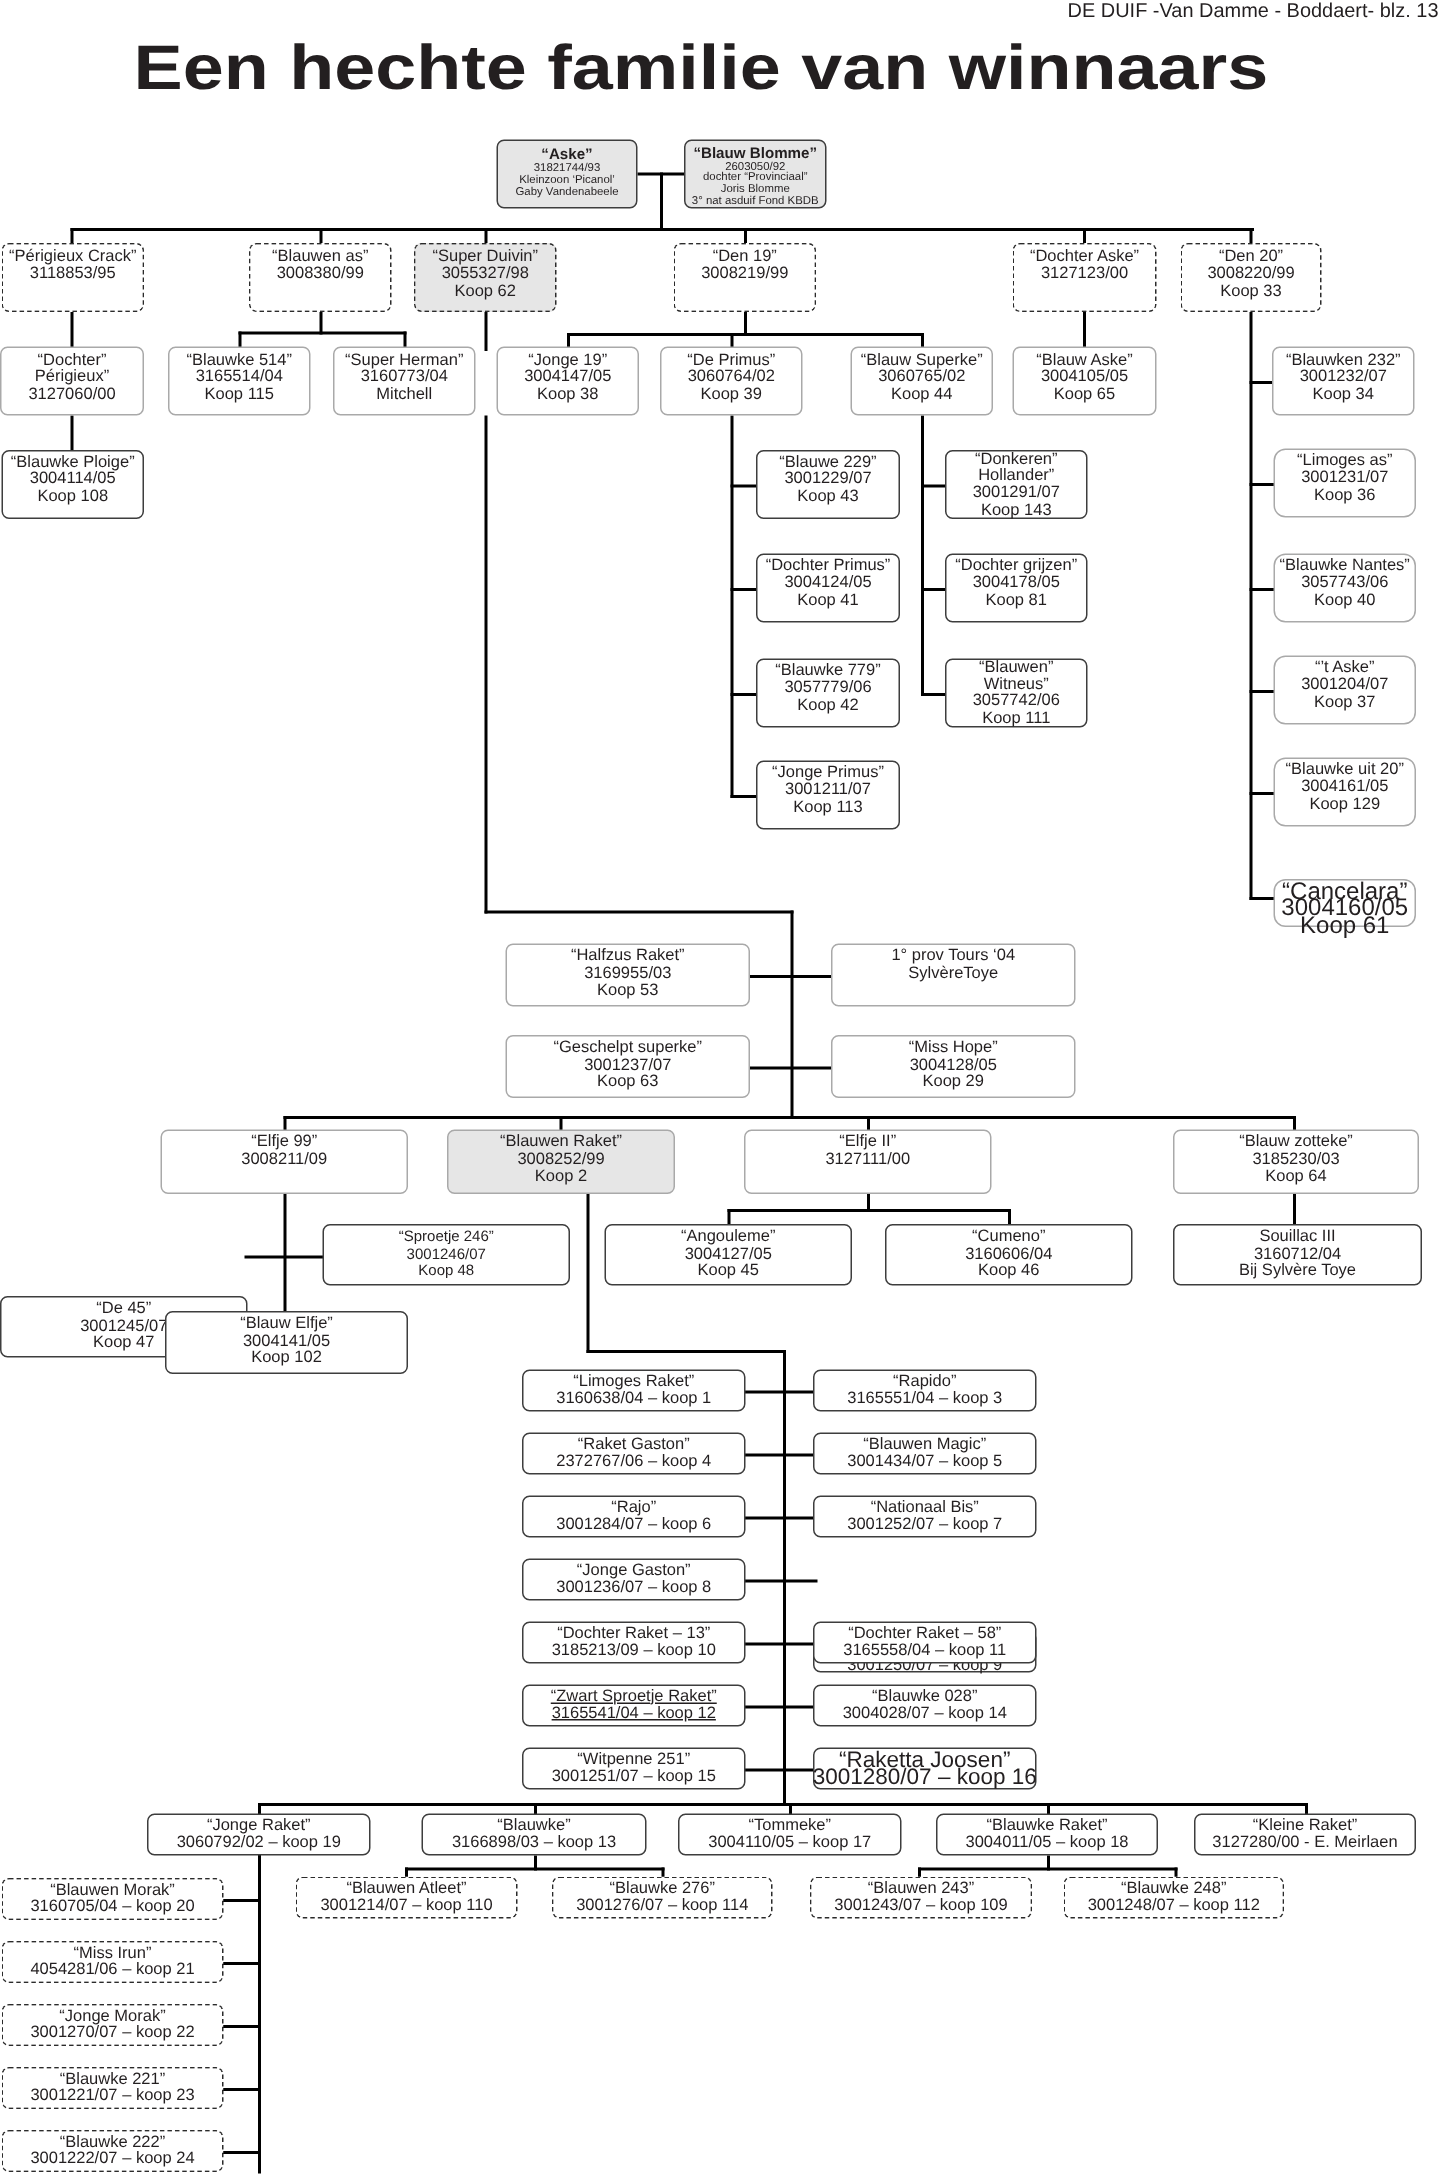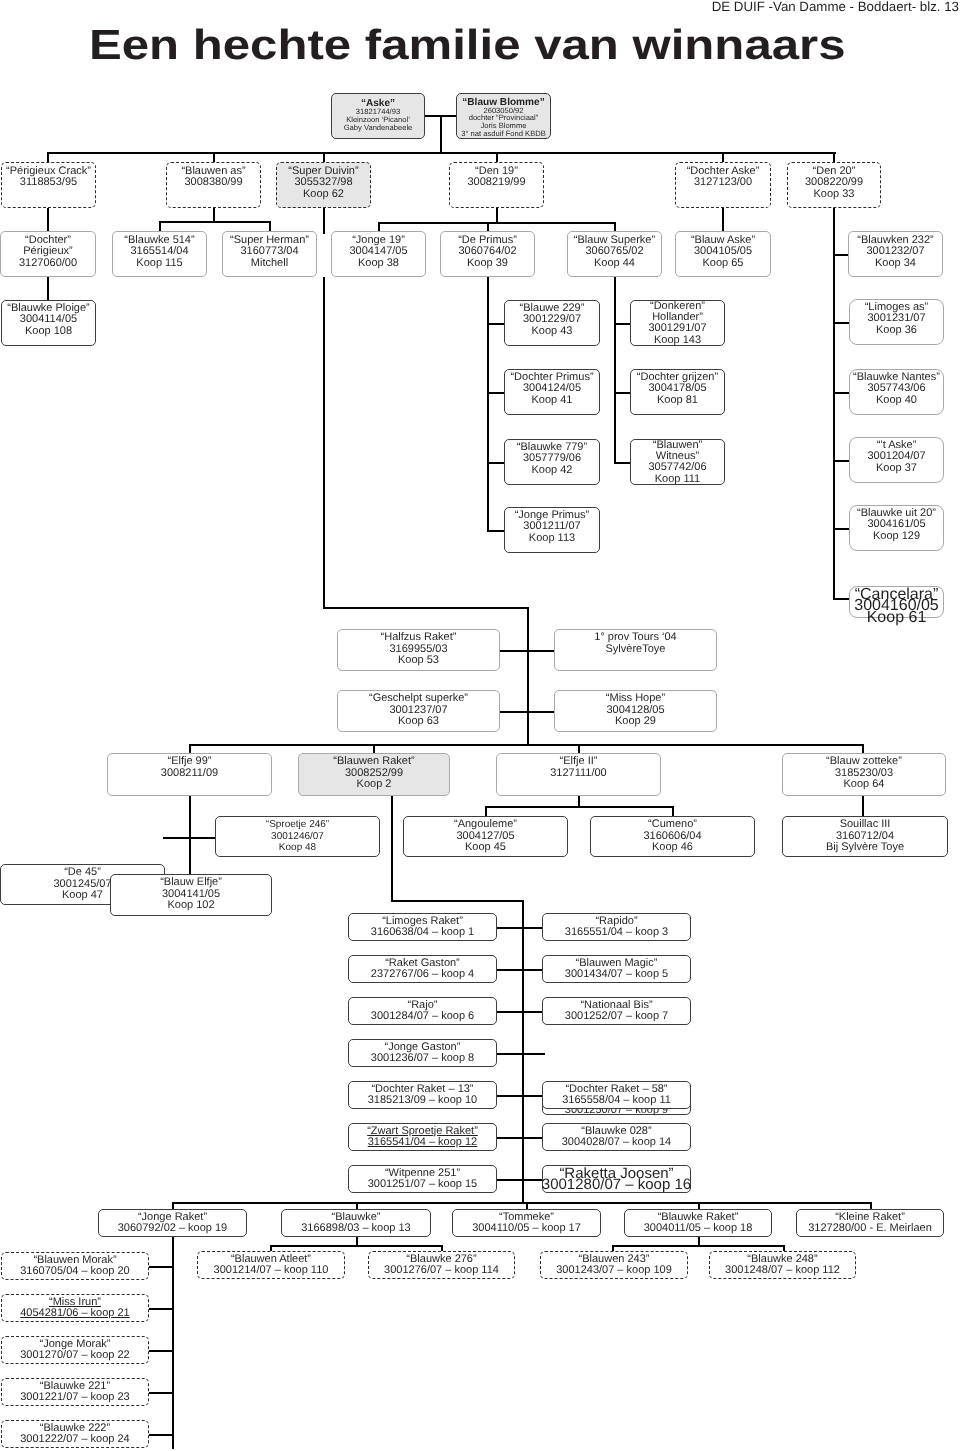--- a/index.html
+++ b/index.html
@@ -417,21 +417,21 @@
         <span class="ln">3001243/07 – koop 109</span>
       </div>
       <div class="box dash" style="left: 709px; top: 1251px; width: 147px; height: 28px; font-size: 11px; line-height: 11.7px; justify-content: flex-start; padding-top: 1.5px;">
         <span class="ln">“Blauwke 248”</span>
         <span class="ln">3001248/07 – koop 112</span>
       </div>
       <div class="box dash" style="left: 1px; top: 1252px; width: 148px; height: 28px; font-size: 11px; line-height: 11.7px; justify-content: flex-start; padding-top: 1.5px;">
         <span class="ln">“Blauwen Morak”</span>
         <span class="ln">3160705/04 – koop 20</span>
       </div>
-      <div class="box dash" style="left: 1px; top: 1294px; width: 148px; height: 28px; font-size: 11px; line-height: 11.7px; justify-content: flex-start; padding-top: 1.5px; text-decoration: underline;">
+      <div class="box dash" style="left: 1px; top: 1294px; width: 148px; height: 28px; font-size: 11px; line-height: 11.7px; justify-content: flex-start; padding-top: 1.5px;">
         <span class="ln">“Miss Irun”</span>
         <span class="ln">4054281/06 – koop 21</span>
       </div>
       <div class="box dash" style="left: 1px; top: 1336px; width: 148px; height: 28px; font-size: 11px; line-height: 11.7px; justify-content: flex-start; padding-top: 1.5px;">
         <span class="ln">“Jonge Morak”</span>
         <span class="ln">3001270/07 – koop 22</span>
       </div>
       <div class="box dash" style="left: 1px; top: 1378px; width: 148px; height: 28px; font-size: 11px; line-height: 11.7px; justify-content: flex-start; padding-top: 1.5px;">
         <span class="ln">“Blauwke 221”</span>
         <span class="ln">3001221/07 – koop 23</span>

